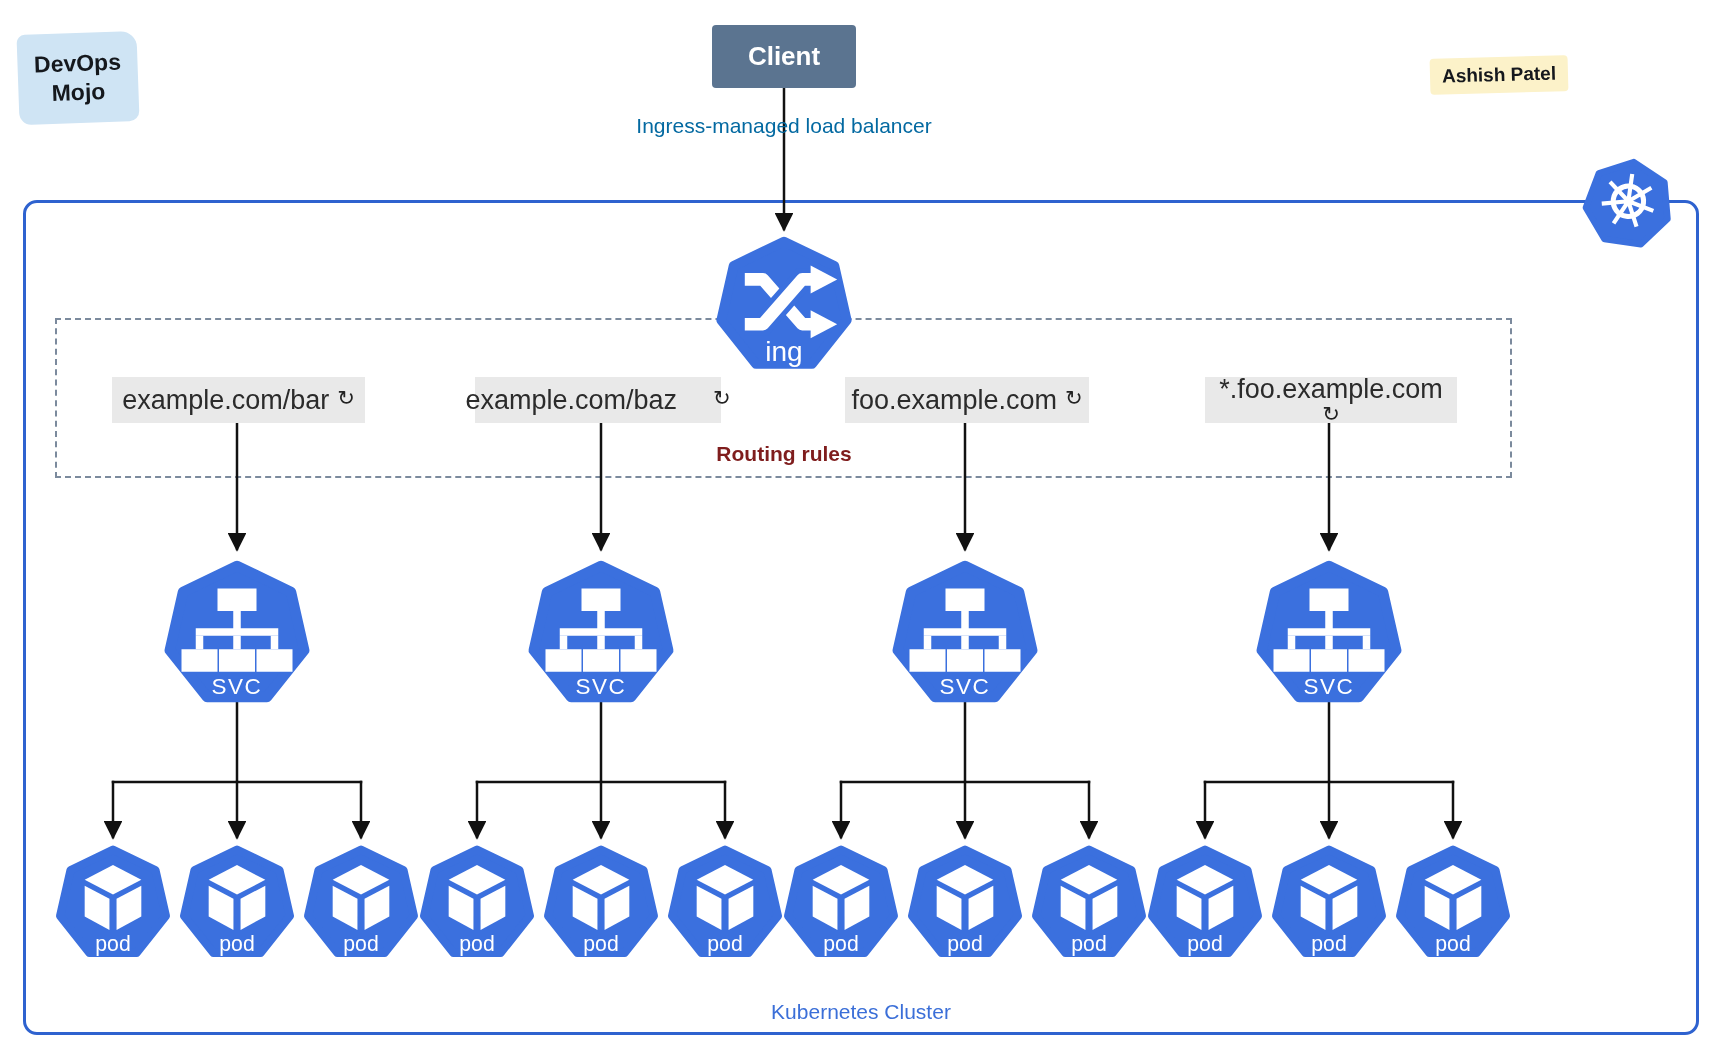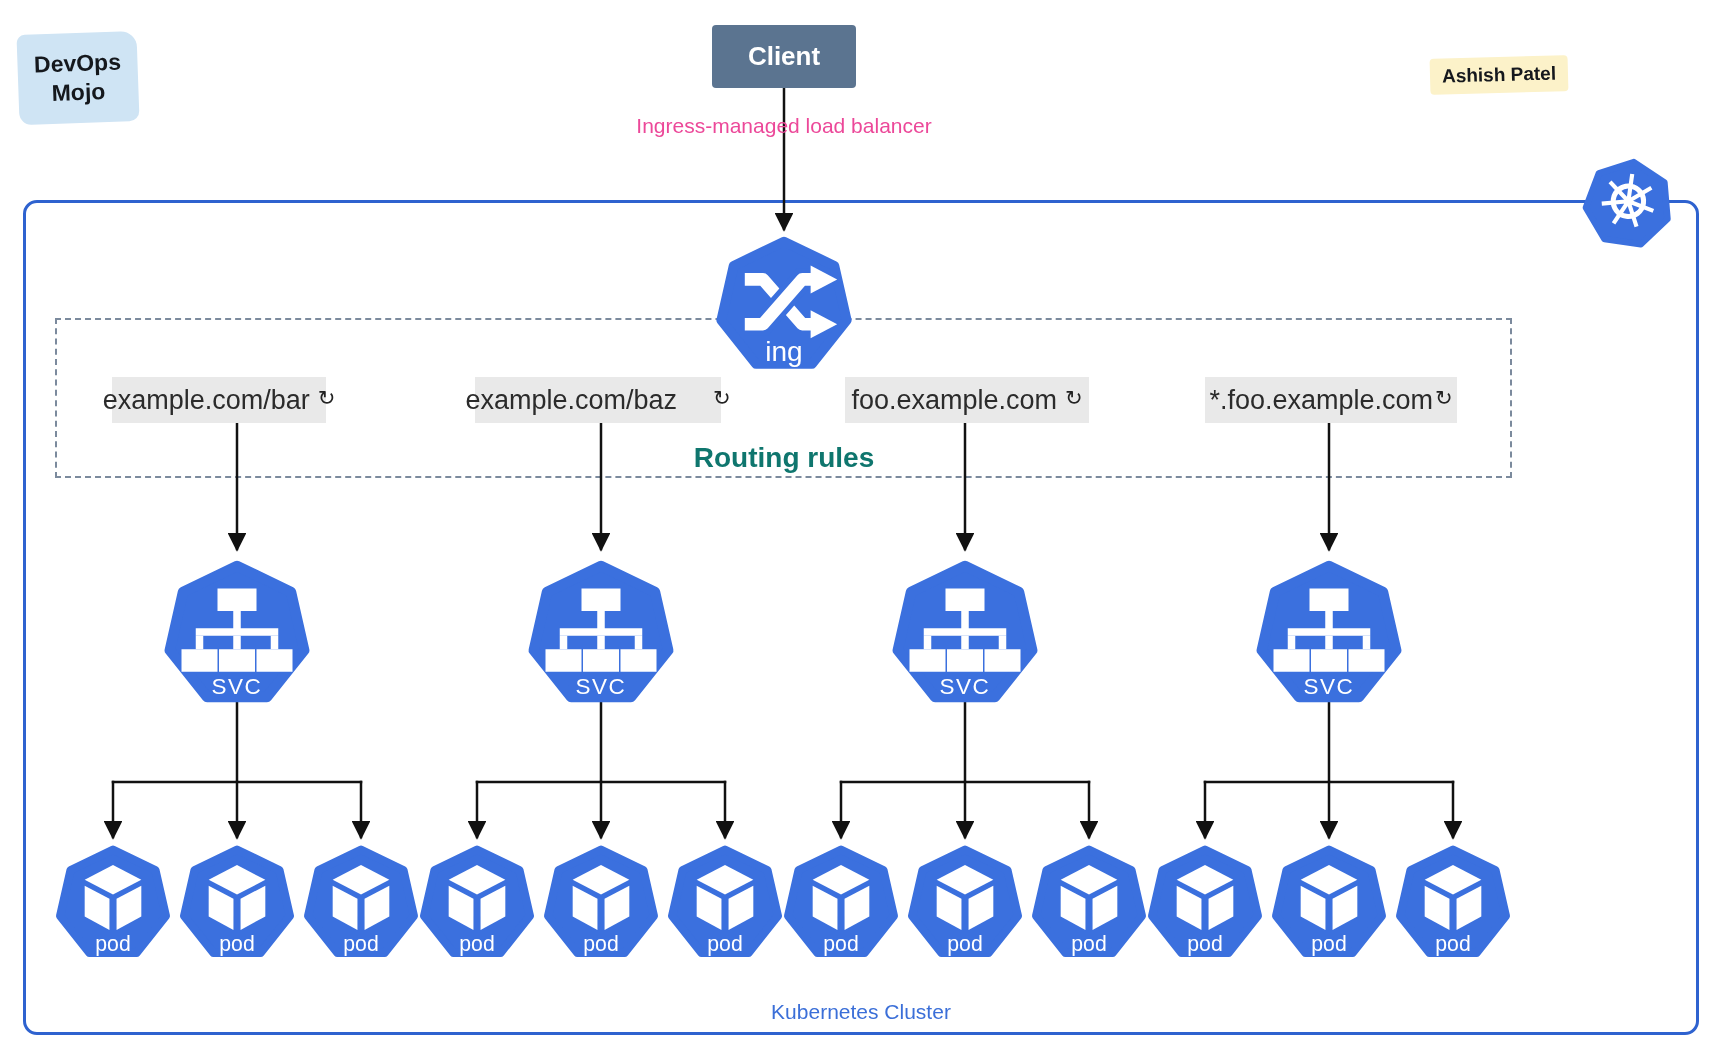--- a/index.html
+++ b/index.html
@@ -9,28 +9,28 @@
   
   .cluster-box{position:absolute;left:23px;top:200px;width:1676px;height:835px;
     border:3px solid var(--cluster_border,#2e62cf);border-radius:14px;box-sizing:border-box;z-index:0;}
   .cluster-label{position:absolute;left:661px;top:1000px;width:400px;text-align:center;
     font-size:21px;color:var(--cluster_text,#3b6fd8);z-index:3;}
 
   
   .dashed-box{position:absolute;left:55px;top:318px;width:1457px;height:160px;
     border:2px dashed #7b8a9d;box-sizing:border-box;z-index:1;}
   .routing-title{position:absolute;left:584px;top:442px;width:400px;text-align:center;
-    font-weight:bold;font-size:28px;color:#0f766e;z-index:3;}
+    font-weight:bold;font-size:21px;color:#7f1d1d;z-index:3;}
 
   
   .client{position:absolute;left:712px;top:25px;width:144px;height:63px;
     background:var(--client_bg,#5b7490);border-radius:4px;display:flex;align-items:center;
     justify-content:center;color:#fff;font-weight:bold;font-size:26px;z-index:4;}
   .lb-label{position:absolute;left:566px;top:114px;width:436px;text-align:center;
-    font-size:21px;color:#ec4899;z-index:3;background:transparent;}
+    font-size:21px;color:#0369a1;z-index:3;background:transparent;}
 
   
   .rule{position:absolute;top:377px;height:46px;background:var(--label_bg,#e9e9e9);
     display:flex;align-items:center;justify-content:center;font-size:27px;color:#2b2b2b;
     gap:8px;box-sizing:border-box;z-index:3;}
   .rule .refresh{font-size:21px;font-family:"DejaVu Sans",sans-serif;margin-top:-5px;color:#222;}
 
   
   .brand-badge{position:absolute;left:18px;top:33px;width:120px;height:90px;
     background:var(--badge_blue,#cfe4f4);transform:rotate(-2deg);display:flex;align-items:center;
@@ -155,33 +155,33 @@
   <div class="routing-title">Routing rules</div>
 
   <div class="node ing">
     <svg viewBox="0 0 100 100">
       <use href="#hept"></use>
         <use href="#ing-glyph"></use>
       <text class="ntext t-ing" x="50" y="89" text-anchor="middle">ing</text>
     </svg>
   </div>
 
-  <div class="rule" style="left:112px;width:214px;">
+  <div class="rule" style="left:112px;width:253px;">
     <span>example.com/bar</span>
     <span class="refresh">↻</span>
   </div>
   <div class="rule" style="left:475px;width:246px;gap:36px;">
     <span>example.com/baz</span>
     <span class="refresh">↻</span>
   </div>
   <div class="rule" style="left:845px;width:244px;">
     <span>foo.example.com</span>
     <span class="refresh">↻</span>
   </div>
-  <div class="rule" style="left:1205px;width:252px;gap:2px;">
+  <div class="rule" style="left:1205px;width:252px;gap:2px;flex-direction:column;">
     <span>*.foo.example.com</span>
     <span class="refresh">↻</span>
   </div>
 
   <div class="node svc" style="left:162px;">
     <svg viewBox="0 0 100 100">
         <use href="#hept"></use>
         <use href="#svc-tree"></use>
       <text class="ntext t-svc" x="50" y="89" text-anchor="middle">SVC</text>
       </svg>

